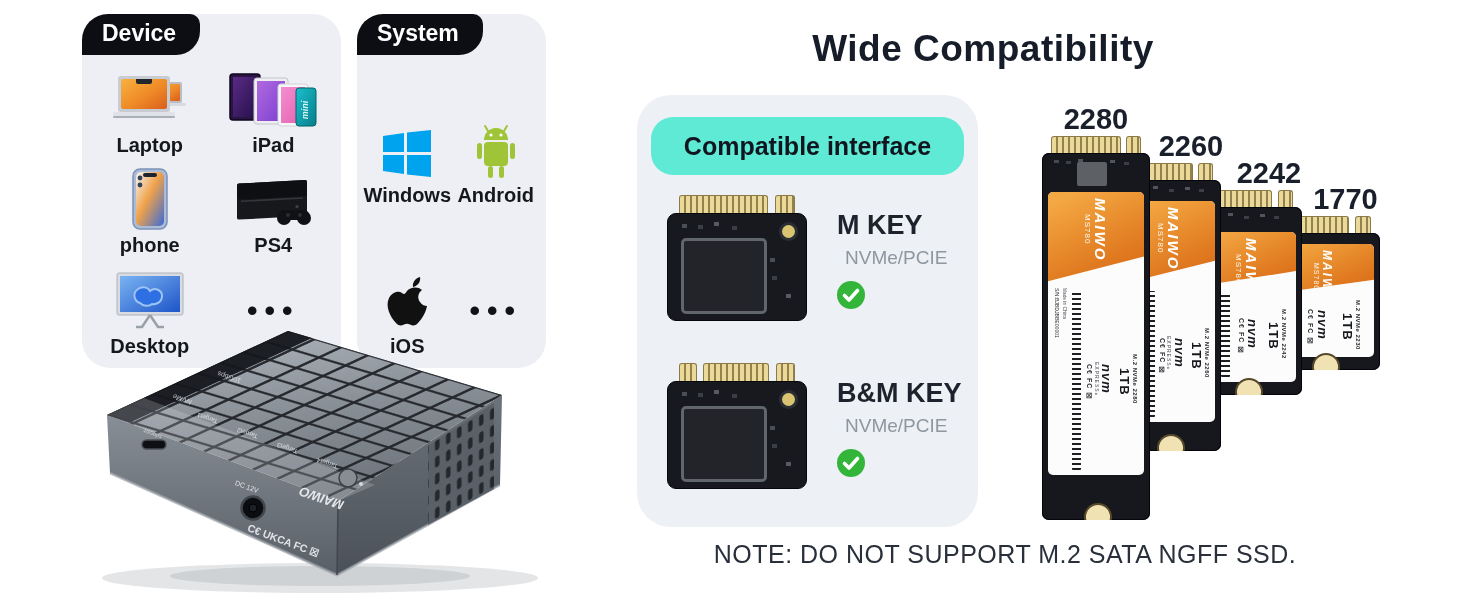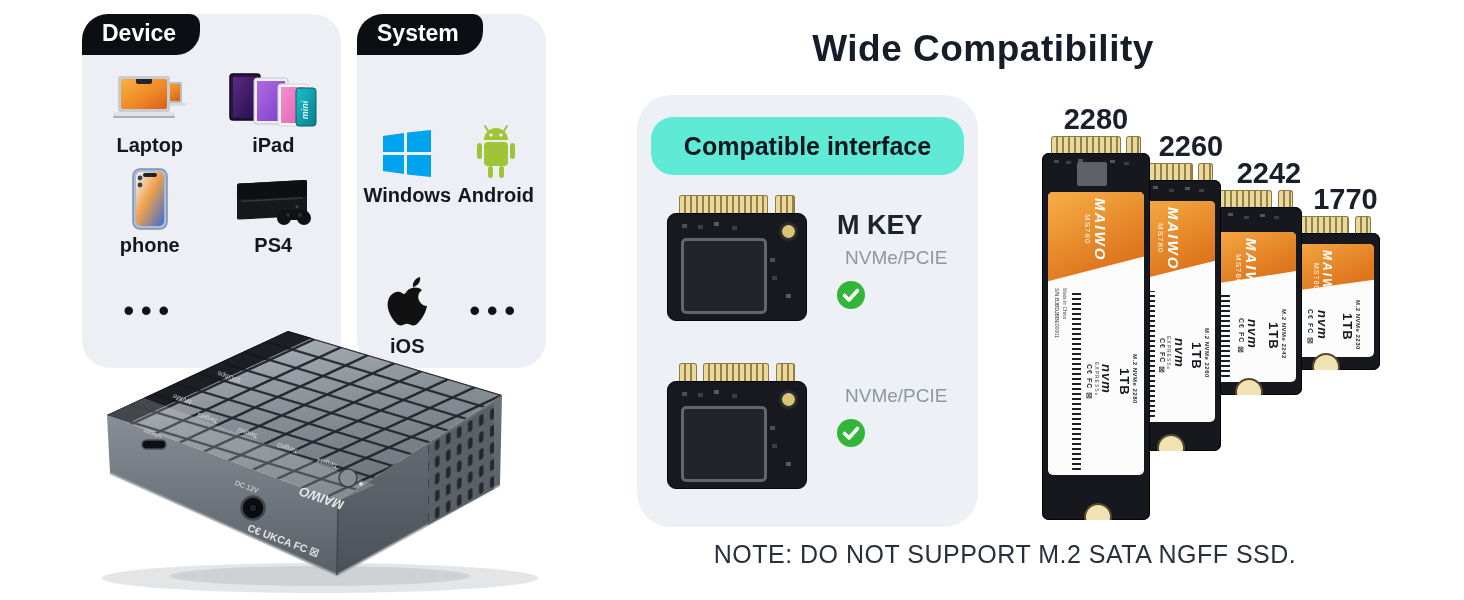--- a/index.html
+++ b/index.html
@@ -201,20 +201,38 @@
               <circle cx="5" cy="12" r="7" fill="#101114"></circle>
                 <circle cx="25" cy="12" r="7" fill="#101114"></circle>
               <circle cx="9" cy="9" r="2" fill="#2c2e34"></circle>
                 <circle cx="21" cy="9" r="2" fill="#2c2e34"></circle>
             </g>
           </svg>
         </span>
         <span class="lbl">PS4</span>
       </div>
       <div class="cell">
+        <span class="iconbox">
+          <svg width="72" height="60" viewBox="0 0 72 60">
+            <defs>
+                <linearGradient id="deskg" x1="0" y1="0" x2="1" y2="1">
+              <stop offset="0" stop-color="#7ab4f2"></stop>
+                  <stop offset="1" stop-color="#1e55c8"></stop>
+                </linearGradient>
+              </defs>
+            <rect x="3" y="2" width="66" height="42" rx="2" fill="#d8dbe0" stroke="#aeb3ba"></rect>
+            <rect x="6" y="5" width="60" height="36" fill="url(#deskg)"></rect>
+            <path d="M26 32c-6-2-8-10-2-14c4-3 10-2 12 2c5-4 12-1 12 5c0 6-6 9-10 8c-3 3-9 2-12-1z" fill="#2f6fe4" stroke="#9cc4f5" stroke-width="2"></path>
+            <path d="M36 44l-8 12h-6" fill="none" stroke="#9aa0a8" stroke-width="2.5"></path>
+            <path d="M36 44l8 12h6" fill="none" stroke="#9aa0a8" stroke-width="2.5"></path>
+          </svg>
+        </span>
+        <span class="lbl">Desktop</span>
+      </div>
+      <div class="cell">
         <span class="dots">•••</span>
       </div>
     </div>
   </div>
 
   <div class="panel system-panel">
     <div class="tab">System</div>
     <div class="grid">
       <div class="cell">
         <span class="iconbox">
@@ -302,20 +320,21 @@
           <div class="tgap" style="flex:5;"></div>
           <div class="tseg" style="flex:13;"></div>
         </div>
         <div class="chip-body">
           <div class="comps"></div>
           <div class="die"></div>
           <div class="hole"></div>
         </div>
       </div>
       <div class="row-text">
+        <span class="key-name">B&amp;M KEY</span>
         <span class="key-bus">NVMe/PCIE</span>
         <span class="check">
           <svg width="28" height="28" viewBox="0 0 28 28">
             <circle cx="14" cy="14" r="14" fill="#33b53a"></circle>
             <polyline points="7.5,14.5 12,19 20.5,9.5" fill="none" stroke="#fff" stroke-width="3.6" stroke-linecap="round" stroke-linejoin="round"></polyline>
           </svg>
         </span>
       </div>
     </div>
   </div>

